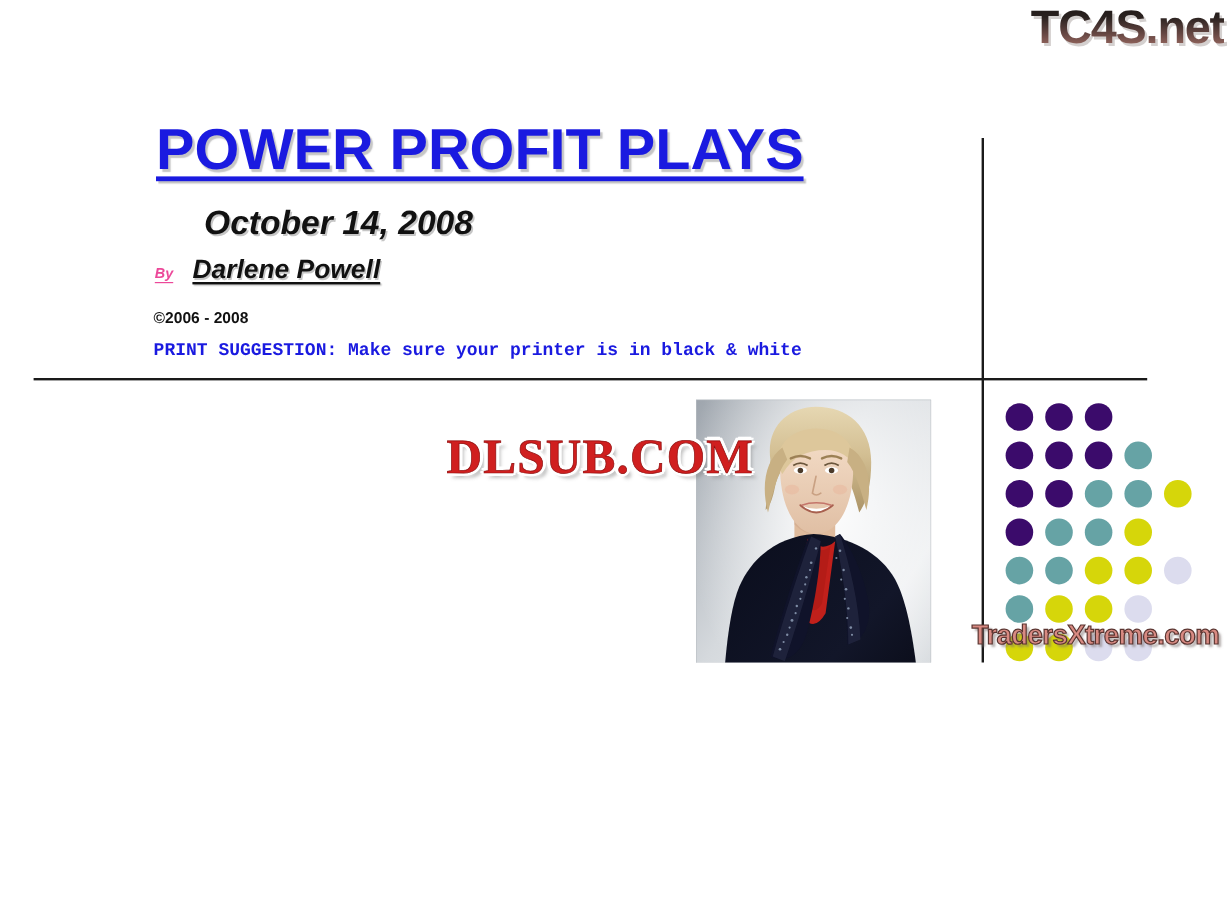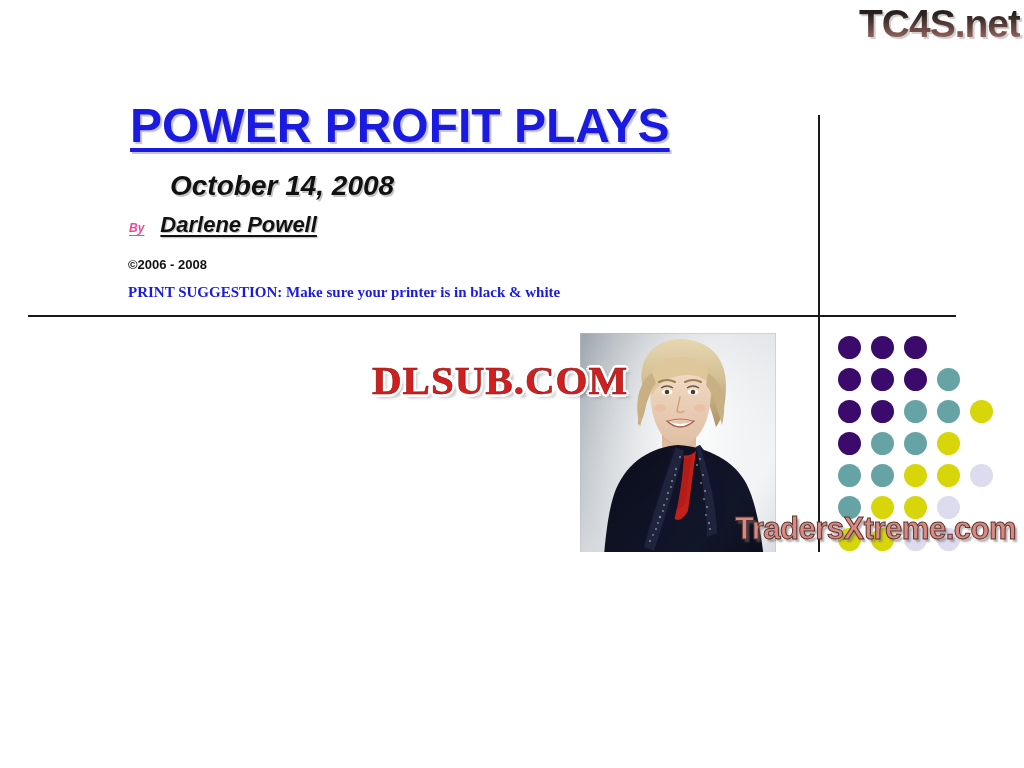--- a/index.html
+++ b/index.html
@@ -122,21 +122,21 @@
     font-size: 13px;
     line-height: 14px;
     color: #111111;
     white-space: nowrap;
     margin-top: 20px;
   }
   .print-suggestion {
     position: absolute;
     left: 128px;
     top: 283px;
-    font-family: Liberation Serif, serif;
+    font-family: Liberation Mono, monospace;
     font-weight: bold;
     font-size: 15px;
     line-height: 19px;
     color: #1a1ae0;
     white-space: nowrap;
   }
 
   
   .hrule {
     position: absolute;
@@ -216,21 +216,21 @@
     font-family: "Liberation Sans", sans-serif;
     font-size: 13px;
     color: #333333;
   }
   .brand-traders {
     position: absolute;
     right: 8px;
     bottom: 4px;
     font-family: "Liberation Sans", sans-serif;
     font-weight: bold;
-    font-size: 31px;
+    font-size: 23px;
     line-height: 38px;
     letter-spacing: -0.5px;
     color: #d88a82;
     white-space: nowrap;
     -webkit-text-stroke: 1px #5a3430;
     text-shadow: 2.5px 2.5px 2px rgba(120,110,108,0.55);
   }
 </style>
 </head>
 <body>

